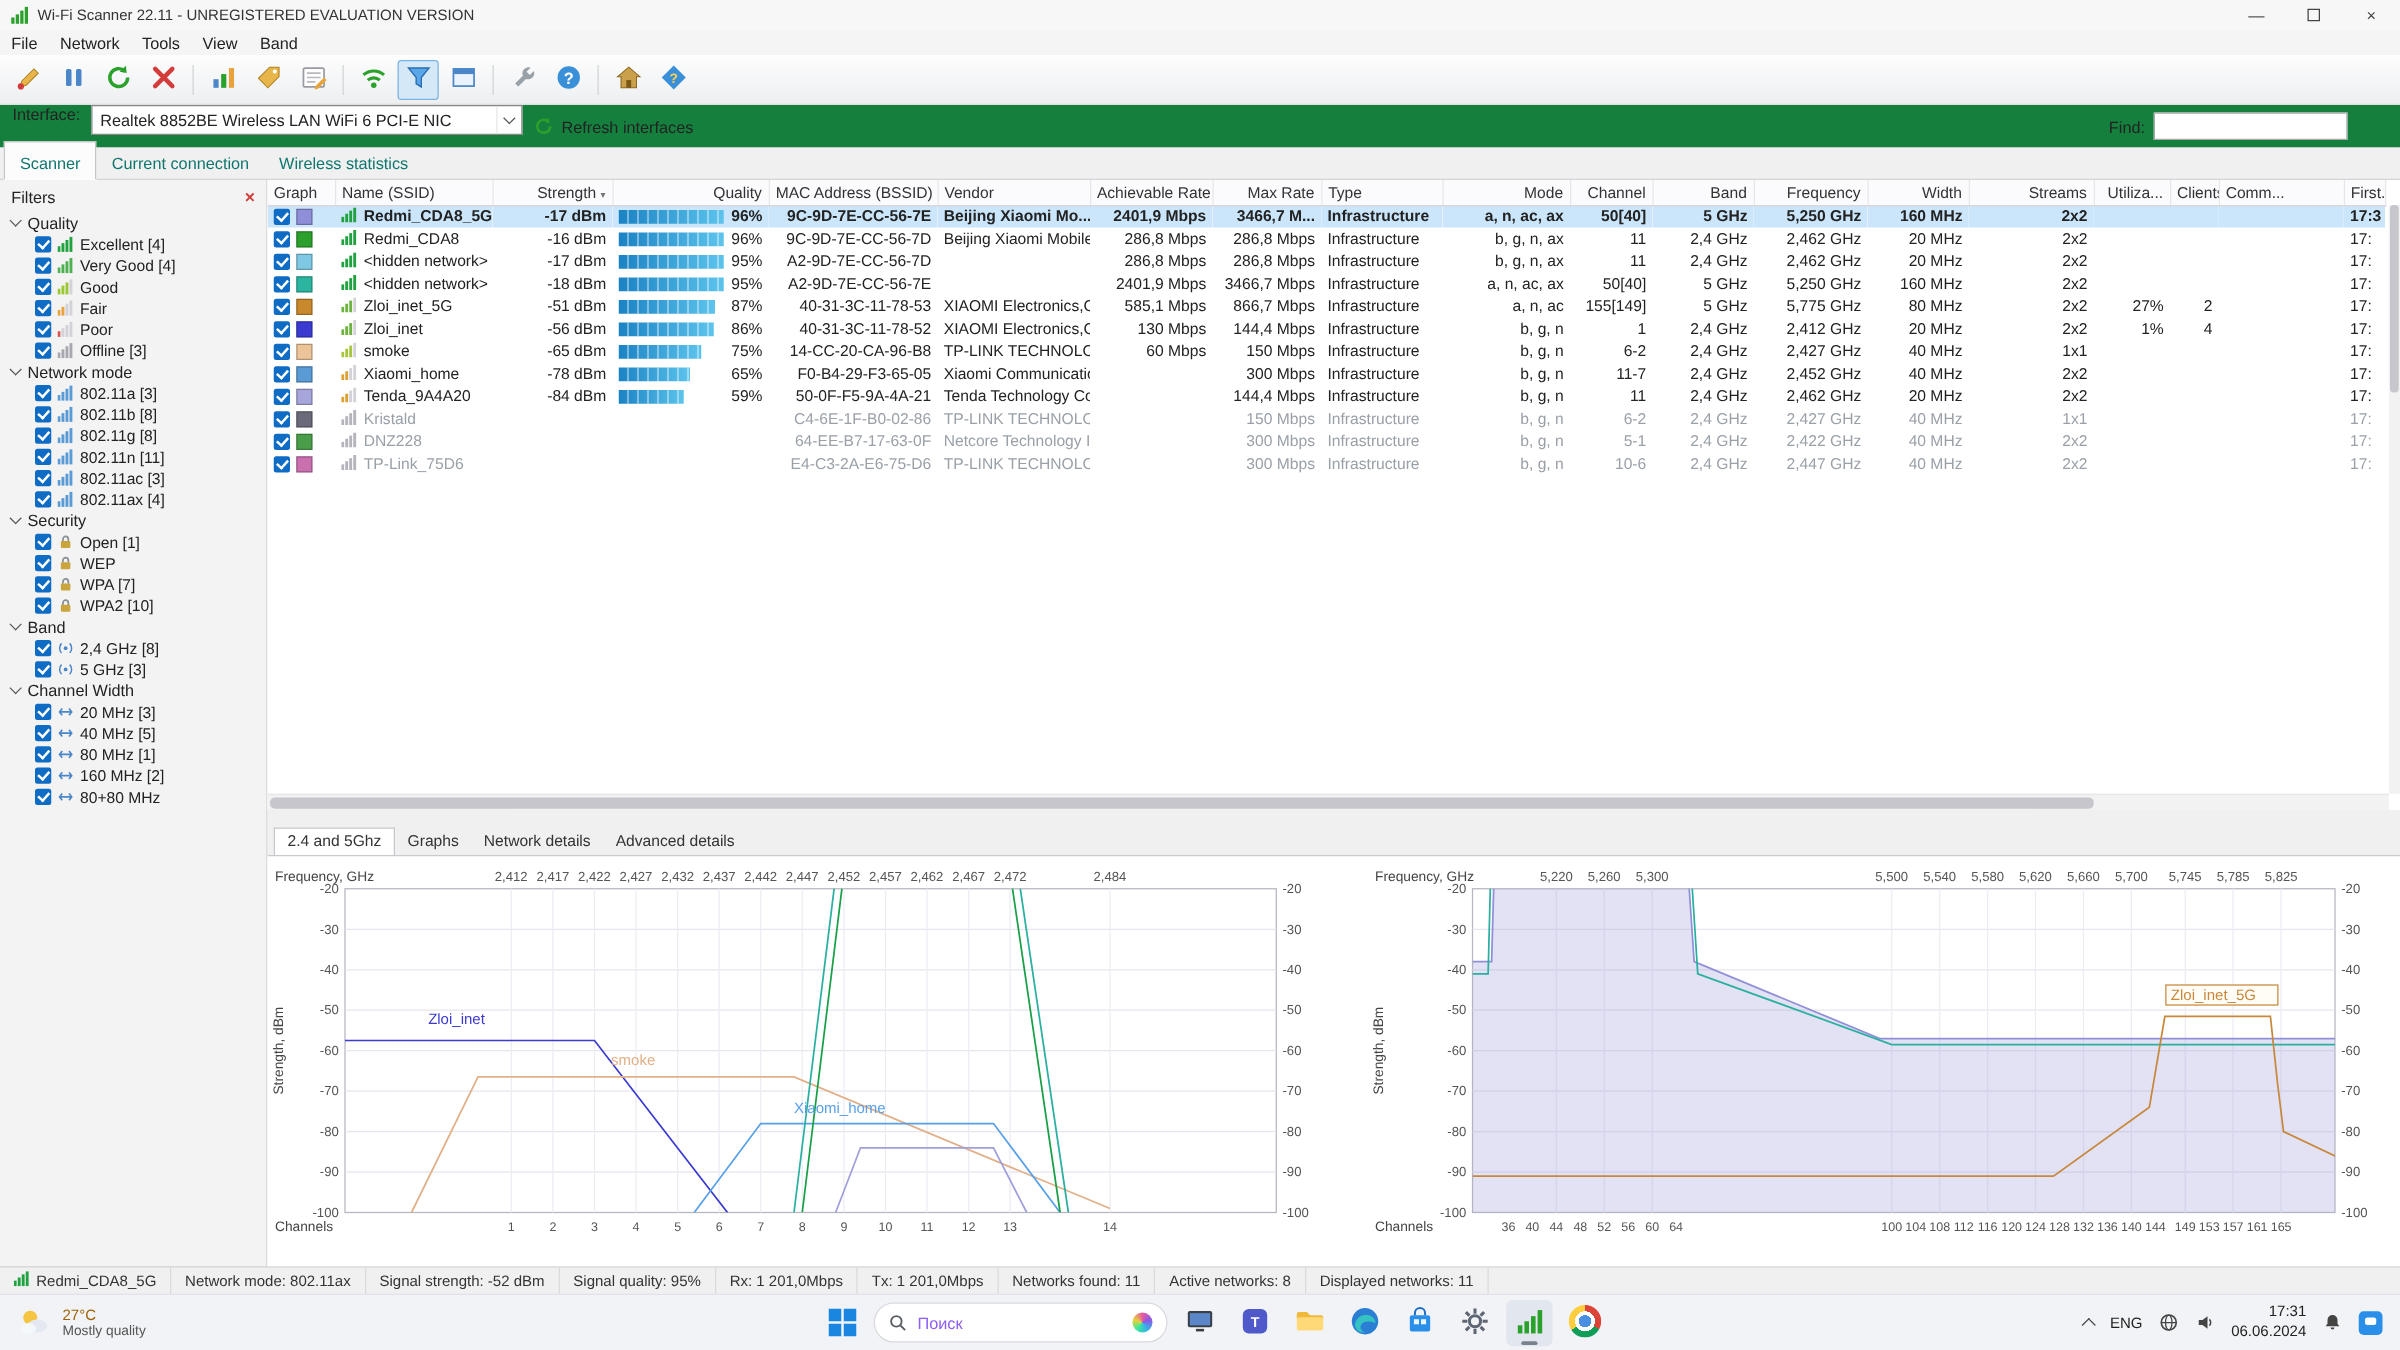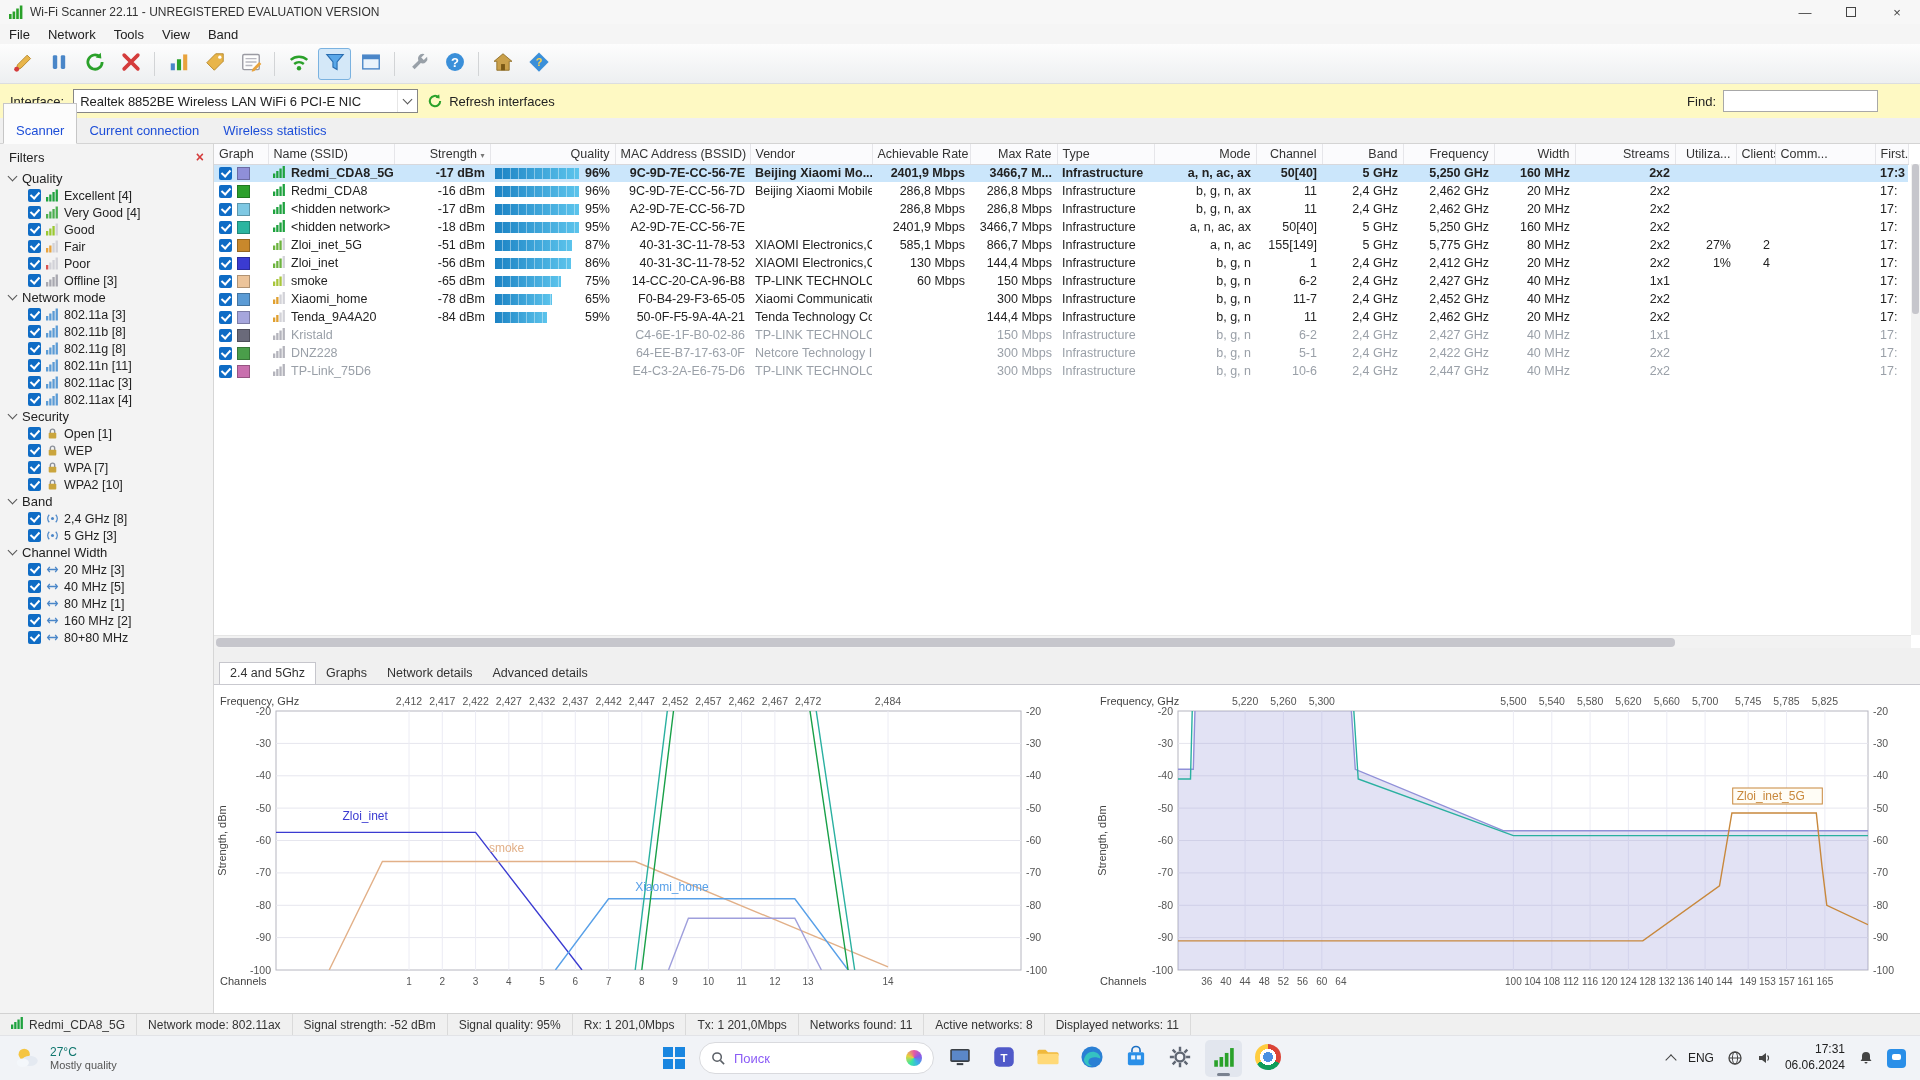--- a/index.html
+++ b/index.html
@@ -20,33 +20,33 @@
   .menu-item {padding:0 9px;color:#222}
 
   
   .toolbar {height:40px;background:linear-gradient(#fdfdfd,#edeff1);display:flex;align-items:center;padding:0 6px;gap:3px;border-bottom:1px solid #dcdee0;flex:none}
   .tbtn {width:33px;height:32px;display:flex;align-items:center;justify-content:center;border:1px solid transparent;border-radius:3px}
   .tbtn svg {width:22px;height:22px}
   .tbtn.active {background:#d4e8f8;border-color:#7ab2e0}
   .tsep {width:1px;height:24px;background:#d2d4d6;margin:0 4px}
 
   
-  .ifacebar {height:34px;display:flex;align-items:center;background:#fef9c3;padding:0 10px;gap:9px;flex:none}
+  .ifacebar {height:34px;display:flex;background:#15803d;padding:0 10px;gap:9px;flex:none}
   .combo {width:345px;height:24px;border:1px solid #868686;background:#fff;display:flex;align-items:center;padding-left:6px}
   .combo .cval {flex:1;overflow:hidden;white-space:nowrap}
   .combo .carr {width:20px;height:22px;display:flex;align-items:center;justify-content:center;border-left:1px solid #e6e6e6}
   .chev {width:7px;height:7px;border-right:1.6px solid #555;border-bottom:1.6px solid #555;transform:rotate(45deg);display:inline-block;margin-top:-4px}
   .refreshbtn {display:flex;align-items:center;gap:6px}
   .refreshbtn svg {width:16px;height:16px}
   .findwrap {margin-left:auto;display:flex;align-items:center;gap:7px;margin-right:32px}
   .findwrap input {width:155px;height:22px;border:1px solid #a8a8a8;padding:0 5px;font:inherit}
 
   
   .maintabs {height:26px;background:#f0f0f0;display:flex;align-items:flex-end;padding-left:3px;border-bottom:1px solid #d4d4d4;flex:none}
-  .mtab {padding:19px 12px 5px;color:#1d4ed8}
+  .mtab {padding:9px 12px 5px;color:#0f766e}
   .mtab.active {background:#fcfcfc;border:1px solid #c6c6c6;border-bottom:1px solid #fcfcfc;margin-bottom:-1px}
 
   
   .content {display:flex;height:869px;flex:none}
   .filters {width:214px;background:#f3f3f3;border-right:1px solid #d6d6d6;flex:none}
   .fhead {height:26px;display:flex;align-items:center;padding:0 9px}
   .fhead .fx {margin-left:auto;color:#d43c3c;font-weight:bold;font-size:14px}
   .fgroup {height:17px;display:flex;align-items:center;padding-left:9px;gap:6px}
   .fitem {height:17px;display:flex;align-items:center;padding-left:28px;gap:5px;font-size:12.5px}
   .cb {width:13px;height:13px;background:#0f6cc5;border-radius:2px;position:relative;flex:none}
@@ -91,21 +91,21 @@
 
   
   .statusbar {height:22px;background:#f0f0f0;border-top:1px solid #d2d2d2;display:flex;align-items:center;font-size:12px;color:#333;flex:none}
   .sseg {padding:0 11px;height:100%;display:flex;align-items:center;gap:5px;border-right:1px solid #dadada;white-space:nowrap}
   .sseg svg {width:13px;height:12px}
 
   
   .taskbar {height:45px;background:#f1f3f7;border-top:1px solid #e2e3e7;display:flex;align-items:center;position:relative;flex:none}
   .weather {display:flex;align-items:center;gap:8px;padding-left:12px;width:210px}
   .weather svg {width:30px;height:30px}
-  .wtemp {font-size:12px;color:#0f766e;line-height:1.2}
+  .wtemp {font-size:12px;color:#a16207;line-height:1.2}
   .wdesc {font-size:11px;color:#555}
   .tb-center {position:absolute;left:655px;display:flex;align-items:center;gap:7px}
   .winlogo {width:22px;height:22px;display:grid;grid-template-columns:10px 10px;grid-gap:2px}
   .winlogo i {width:10px;height:10px;background:#1a86e0}
   .startbtn,.app {width:37px;height:37px;border-radius:5px;display:flex;align-items:center;justify-content:center;position:relative}
   .app svg {width:26px;height:26px}
   .app.active {background:#e2e6ee}
   .app.active:after {content:"";position:absolute;bottom:1px;left:12px;width:13px;height:3px;border-radius:2px;background:#7a8290}
   .search {width:235px;height:32px;border-radius:16px;background:#fff;border:1px solid #d9dade;display:flex;align-items:center;padding:0 11px;gap:8px;color:#8b5cf6}
   .search svg {width:15px;height:15px}

